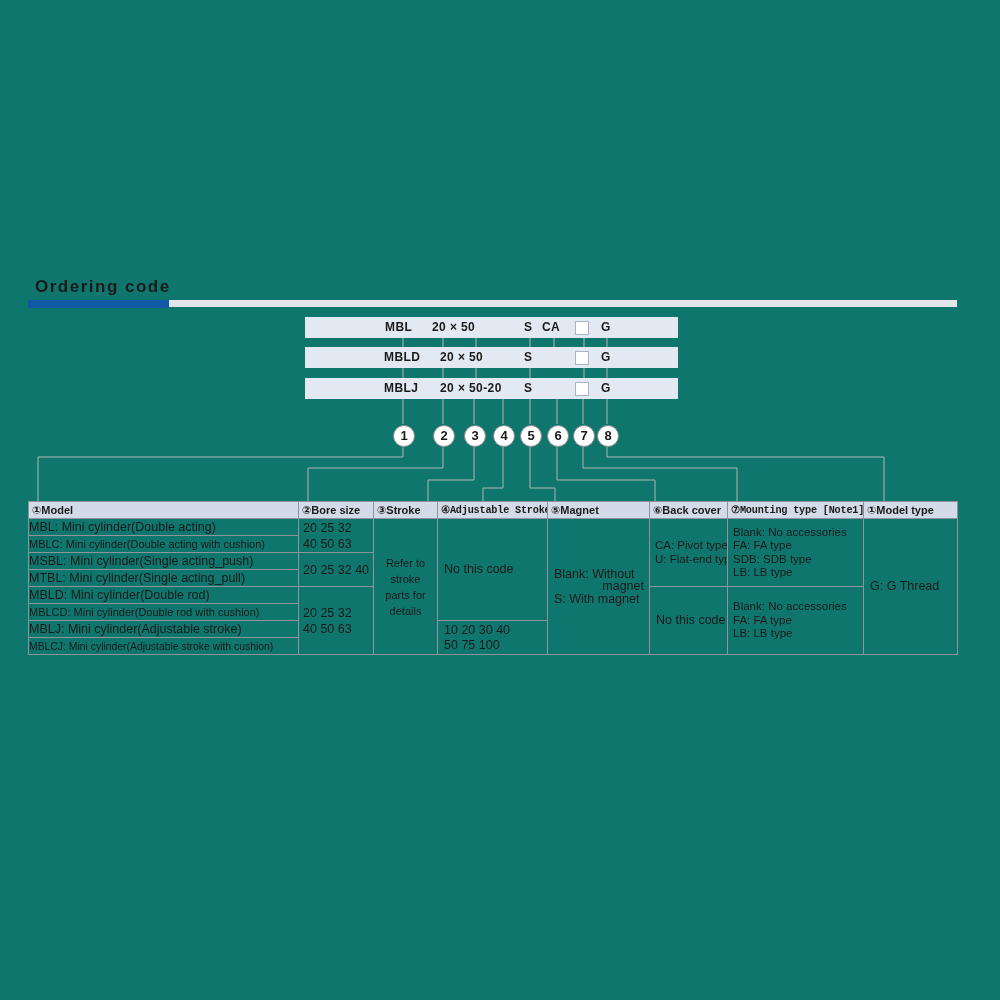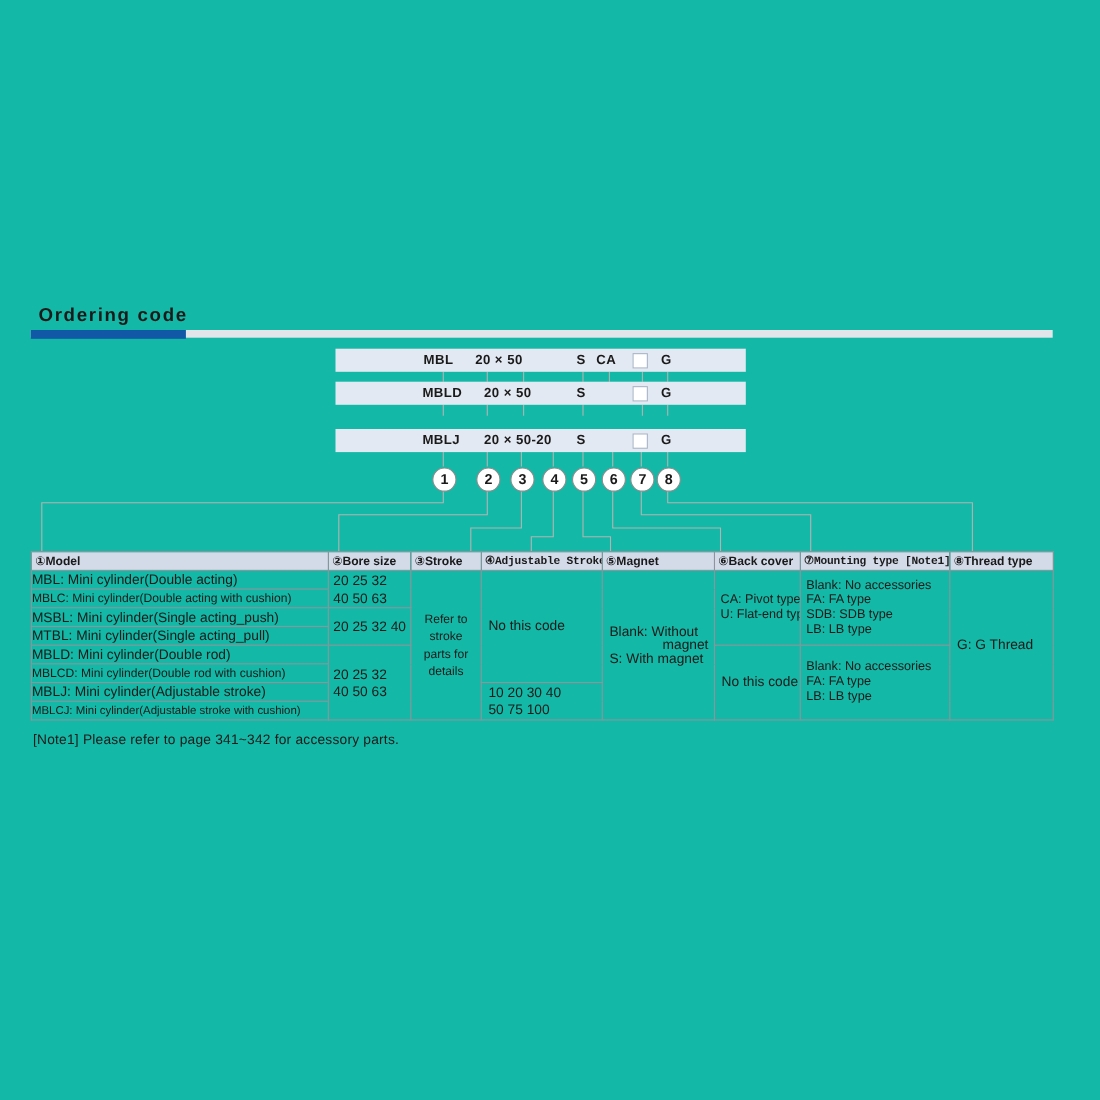--- a/index.html
+++ b/index.html
@@ -6,21 +6,21 @@
     --dark-bar:#1158a7;
     --light-bar:#e2e6eb;
     --band-bg:#e3e9f2;
     --header-bg:#d3dbe9;
     --line:#b3b3b3;
     --grid:#8f949c;
     --ink:#1a1a1a;
   }
   html,body{margin:0;padding:0;}
   body{font-family:"Liberation Sans","DejaVu Sans",sans-serif;color:var(--ink);background:#fff;}
-  #page{position:relative;width:1000px;height:1000px;background:#14b8a6;overflow:hidden;}
+  #page{position:relative;width:1000px;height:1000px;background:#0f766e;overflow:hidden;}
 
   
   .title{position:absolute;left:35px;top:277px;font-size:17px;font-weight:bold;letter-spacing:1.5px;}
   .bar-light{position:absolute;left:28px;top:300px;width:929px;height:7px;background:var(--light-bar);}
   .bar-dark{position:absolute;left:28px;top:300px;width:141px;height:8px;background:var(--dark-bar);}
 
   
   .band{position:absolute;left:305px;width:373px;height:21px;background:var(--band-bg);}
   .band span{position:absolute;top:0;height:21px;line-height:21px;font-weight:bold;font-size:12px;letter-spacing:0.4px;white-space:nowrap;}
   .blank-box{position:absolute;width:12px;height:12px;border:1px solid #a7b4c6;background:#fff;}
@@ -93,21 +93,21 @@
   </div>
 
   <div class="band" style="top:347px;">
     <span style="left:79px;">MBLD</span>
     <span style="left:135px;">20 × 50</span>
     <span style="left:219px;">S</span>
     <div class="blank-box" style="left:270px;top:4px;"></div>
     <span style="left:296px;">G</span>
   </div>
 
-  <div class="band" style="top:390px;">
+  <div class="band" style="top:378px;">
     <span style="left:79px;">MBLJ</span>
     <span style="left:135px;">20 × 50-20</span>
     <span style="left:219px;">S</span>
     <div class="blank-box" style="left:270px;top:4px;"></div>
     <span style="left:296px;">G</span>
   </div>
 
   <div class="circle" style="left:393px;">1</div>
   <div class="circle" style="left:433px;">2</div>
   <div class="circle" style="left:464px;">3</div>
@@ -130,21 +130,21 @@
     </colgroup>
     <tbody>
         <tr>
       <th>①Model</th>
       <th>②Bore size</th>
       <th>③Stroke</th>
       <th class="tight">④Adjustable Stroke</th>
       <th>⑤Magnet</th>
       <th>⑥Back cover</th>
       <th class="tight">⑦Mounting type [Note1]</th>
-      <th>⑧Thread type</th>
+      <th>①Model type</th>
     </tr>
     <tr class="body-row">
       <td class="model">MBL: Mini cylinder(Double acting)</td>
       <td class="bore" rowspan="2">
         <div>20 25 32</div>
         <div>40 50 63</div>
       </td>
       <td class="stroke" rowspan="8">
         <div>Refer to</div>
         <div>stroke</div>
@@ -211,15 +211,14 @@
         <div>10 20 30 40</div>
         <div>50 75 100</div>
       </td>
     </tr>
     <tr class="body-row">
       <td class="model xs">MBLCJ: Mini cylinder(Adjustable stroke with cushion)</td>
     </tr>
   </tbody>
     </table>
 
-  <div class="note">[Note1] Please refer to page 341~342 for accessory parts.</div>
 
 </div>
 
 </body></html>

